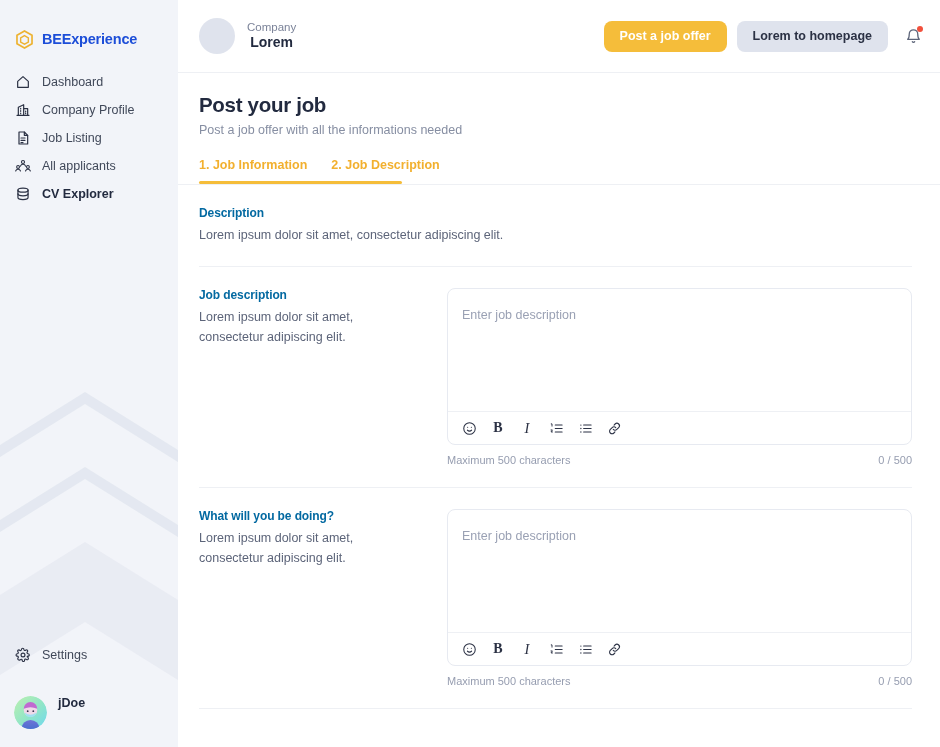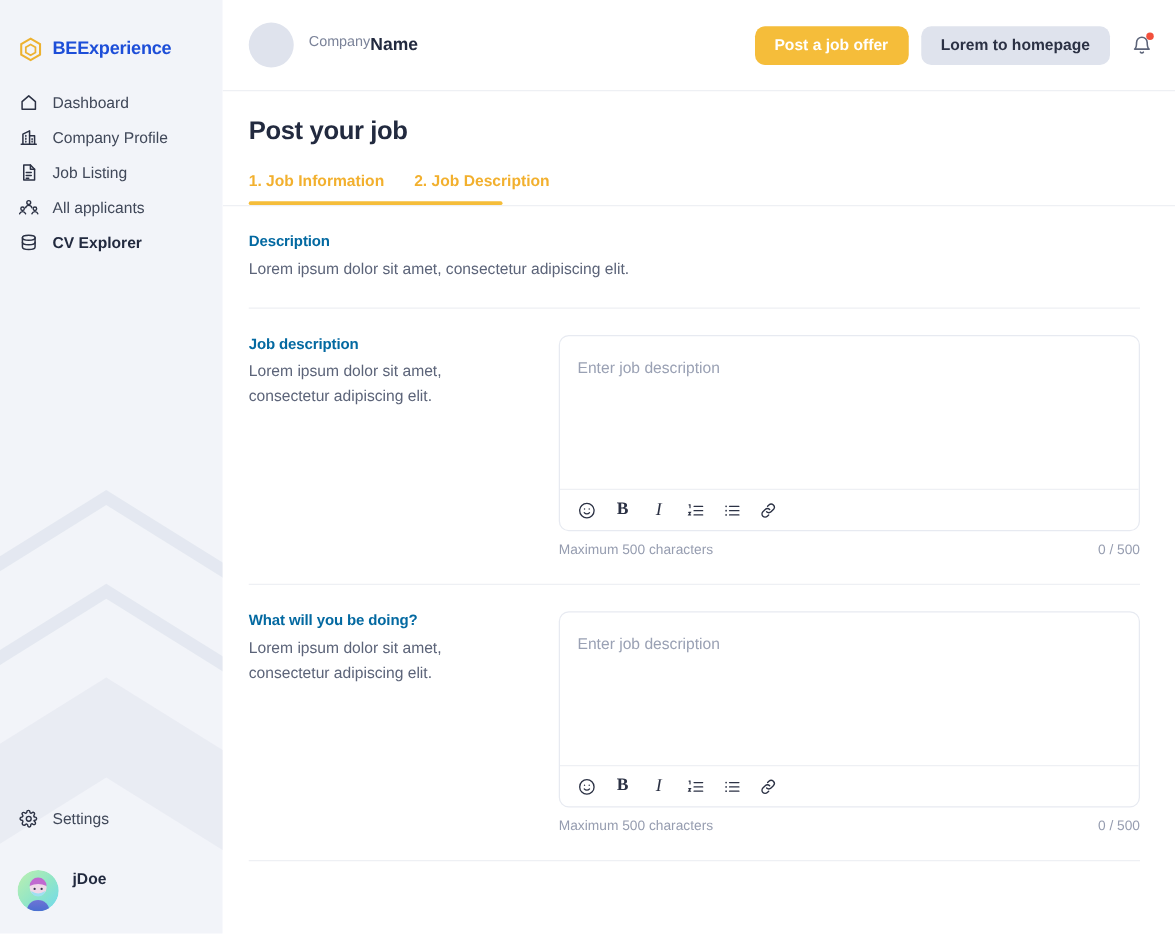--- a/index.html
+++ b/index.html
@@ -127,21 +127,21 @@
     display: flex;
     align-items: center;
     gap: 12px;
   }
   .company-avatar {
     width: 36px; height: 36px;
     border-radius: 50%;
     background: #dfe3ed;
     flex: 0 0 36px;
   }
-  .company-meta { display: flex; flex-direction: row; line-height: 1.25; }
+  .company-meta { display: flex; flex-direction: column; line-height: 1.25; align-items: center; }
   .company-label { font-size: 11.5px; color: #7b8399; }
   .company-name { font-size: 14px; font-weight: bold; color: #222a3f; }
 
   .topbar-spacer { flex: 1 1 auto; }
 
   .btn {
     border: none;
     border-radius: 8px;
     font-family: inherit;
     font-size: 12.5px;
@@ -408,21 +408,21 @@
     </div>
   </aside>
 
   <main class="main">
 
     <header class="topbar">
       <div class="company">
         <div class="company-avatar"></div>
         <div class="company-meta">
           <span class="company-label">Company</span>
-          <span class="company-name">Name</span>
+          <span class="company-name">Lorem</span>
         </div>
       </div>
 
       <div class="topbar-spacer"></div>
 
       <button class="btn btn-primary">Post a job offer</button>
       <button class="btn btn-secondary">Lorem to homepage</button>
 
       <div class="bell-wrap">
         <svg class="bell-icon" viewBox="0 0 24 24" fill="none" stroke="currentColor" stroke-width="1.8" stroke-linecap="round" stroke-linejoin="round">
@@ -430,20 +430,21 @@
           <path d="M13.7 19.3a2 2 0 0 1-3.4 0"></path>
         </svg>
         <span class="bell-dot"></span>
       </div>
     </header>
 
     <section class="content">
 
       <div class="page-head">
         <h1 class="page-title">Post your job</h1>
+        <p class="page-sub">Post a job offer with all the informations needed</p>
       </div>
 
       <div class="tabs">
         <span class="tab">1. Job Information</span>
         <span class="tab">2. Job Description</span>
         <span class="tabs-underline"></span>
       </div>
       <div class="tabs-rail"></div>
 
       <div class="section">

